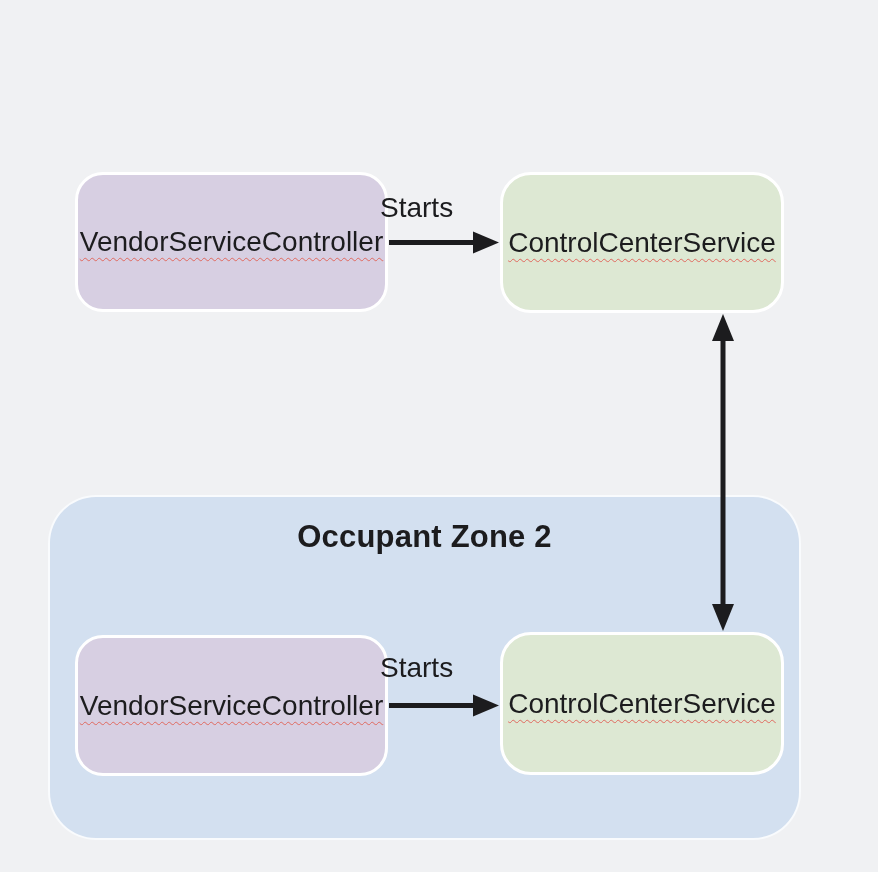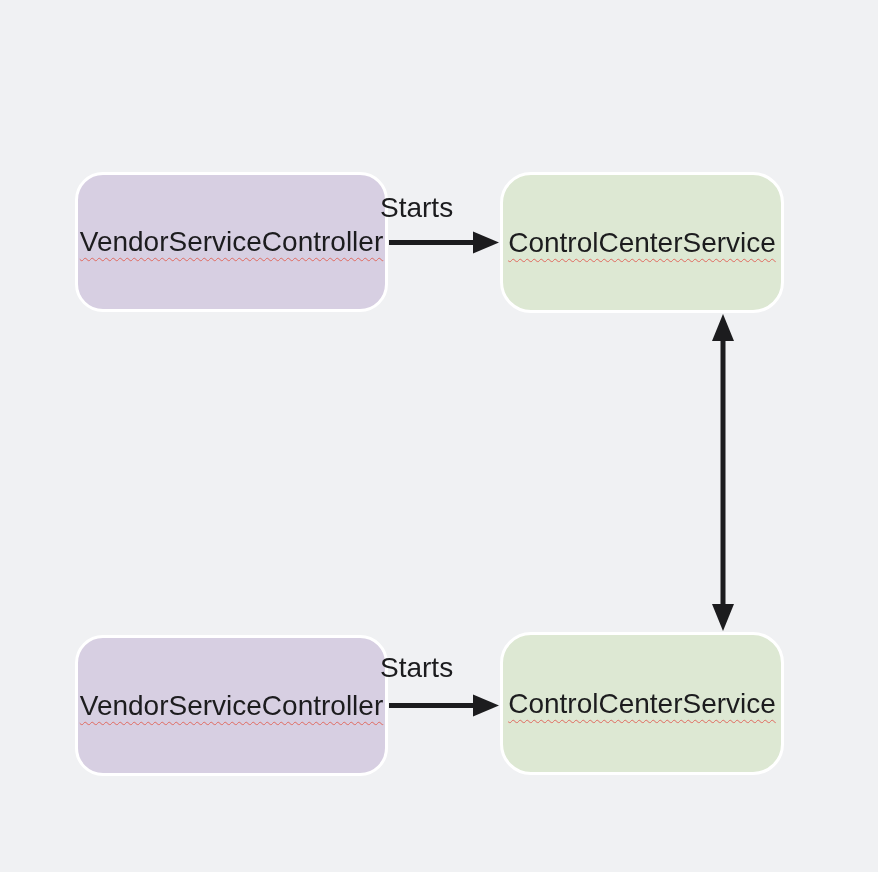--- a/index.html
+++ b/index.html
@@ -85,20 +85,23 @@
   }
   .arrow-line { stroke: var(--arrow); stroke-width: 5; fill: none; }
   .arrow-head { fill: var(--arrow); stroke: none; }
 </style>
 </head>
 <body>
 
 <div class="canvas">
 
 
+  <section class="zone zone2">
+    <h2 class="zone-title">Occupant Zone 2</h2>
+  </section>
 
   <div class="box box-vendor bv1">
     <span class="box-label">VendorServiceController</span>
   </div>
   <div class="box box-control bc1">
     <span class="box-label">ControlCenterService</span>
   </div>
 
   <div class="box box-vendor bv2">
     <span class="box-label">VendorServiceController</span>

